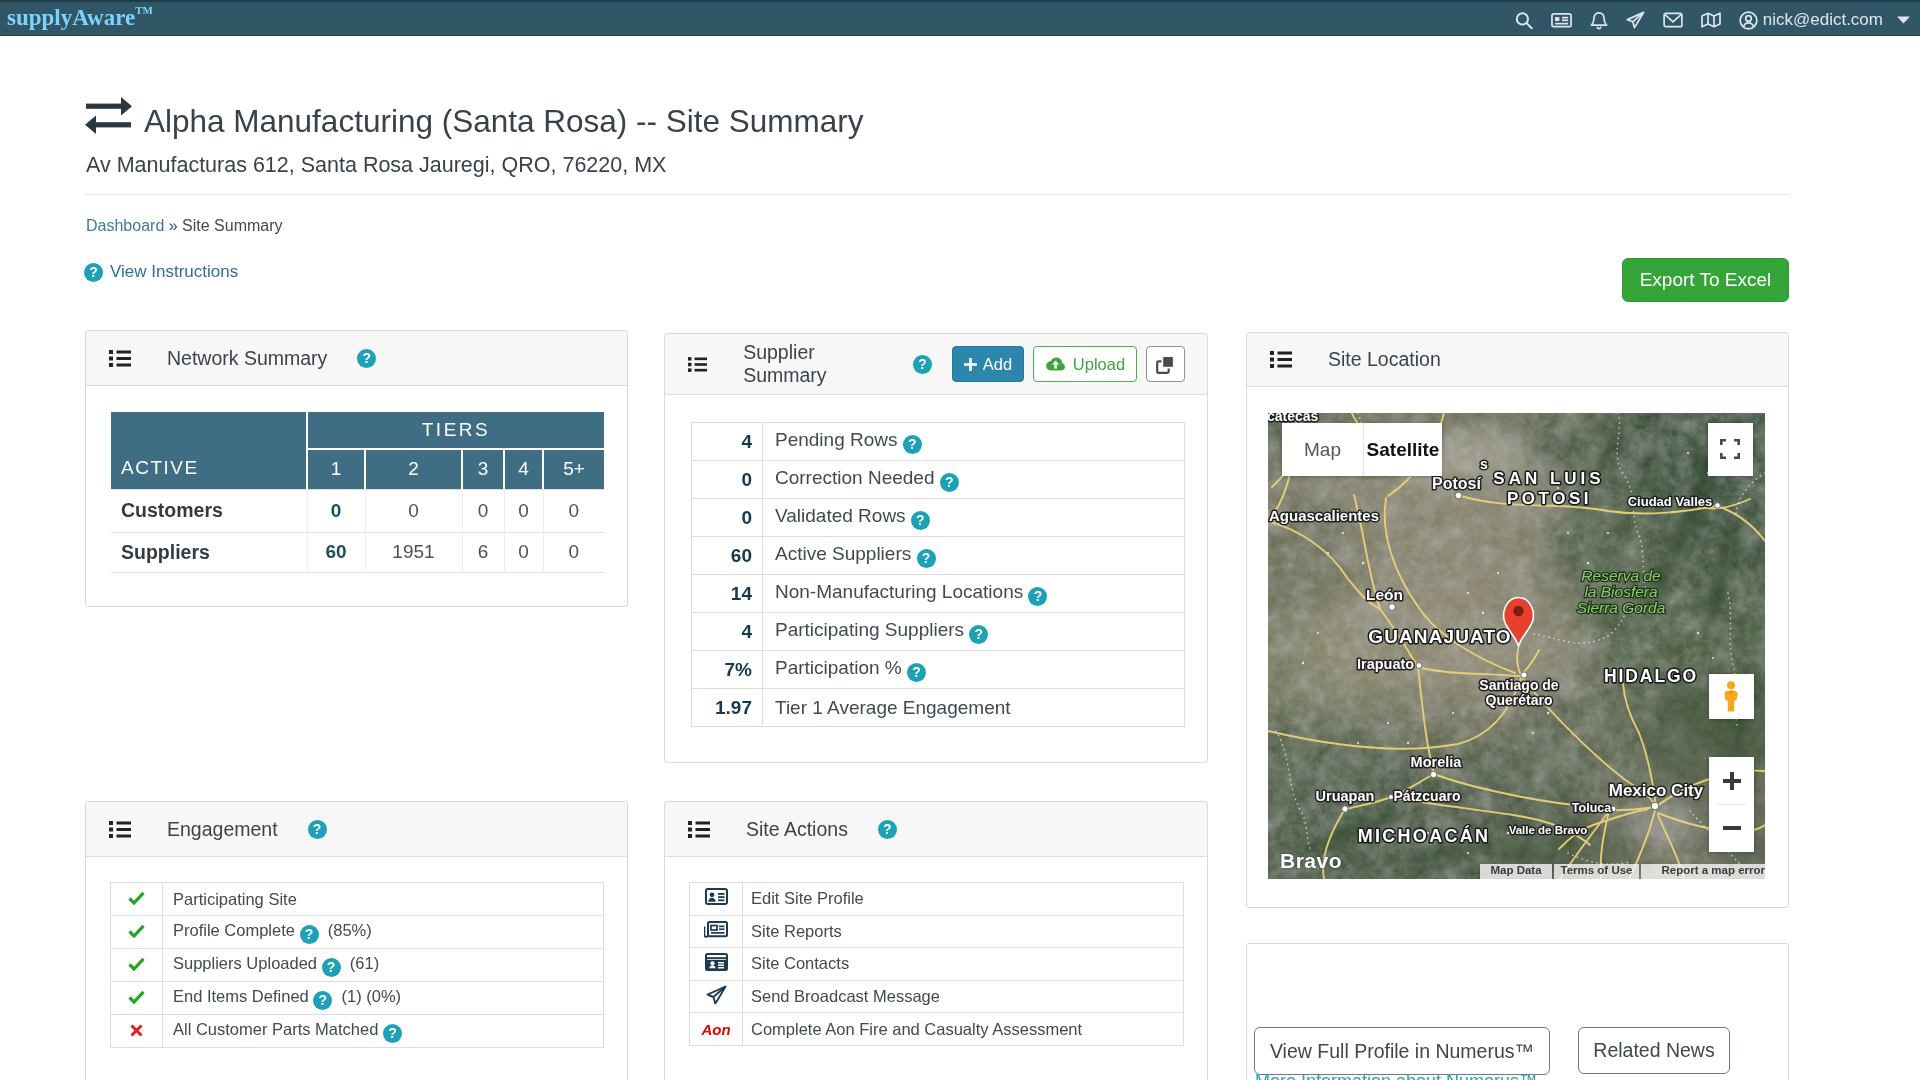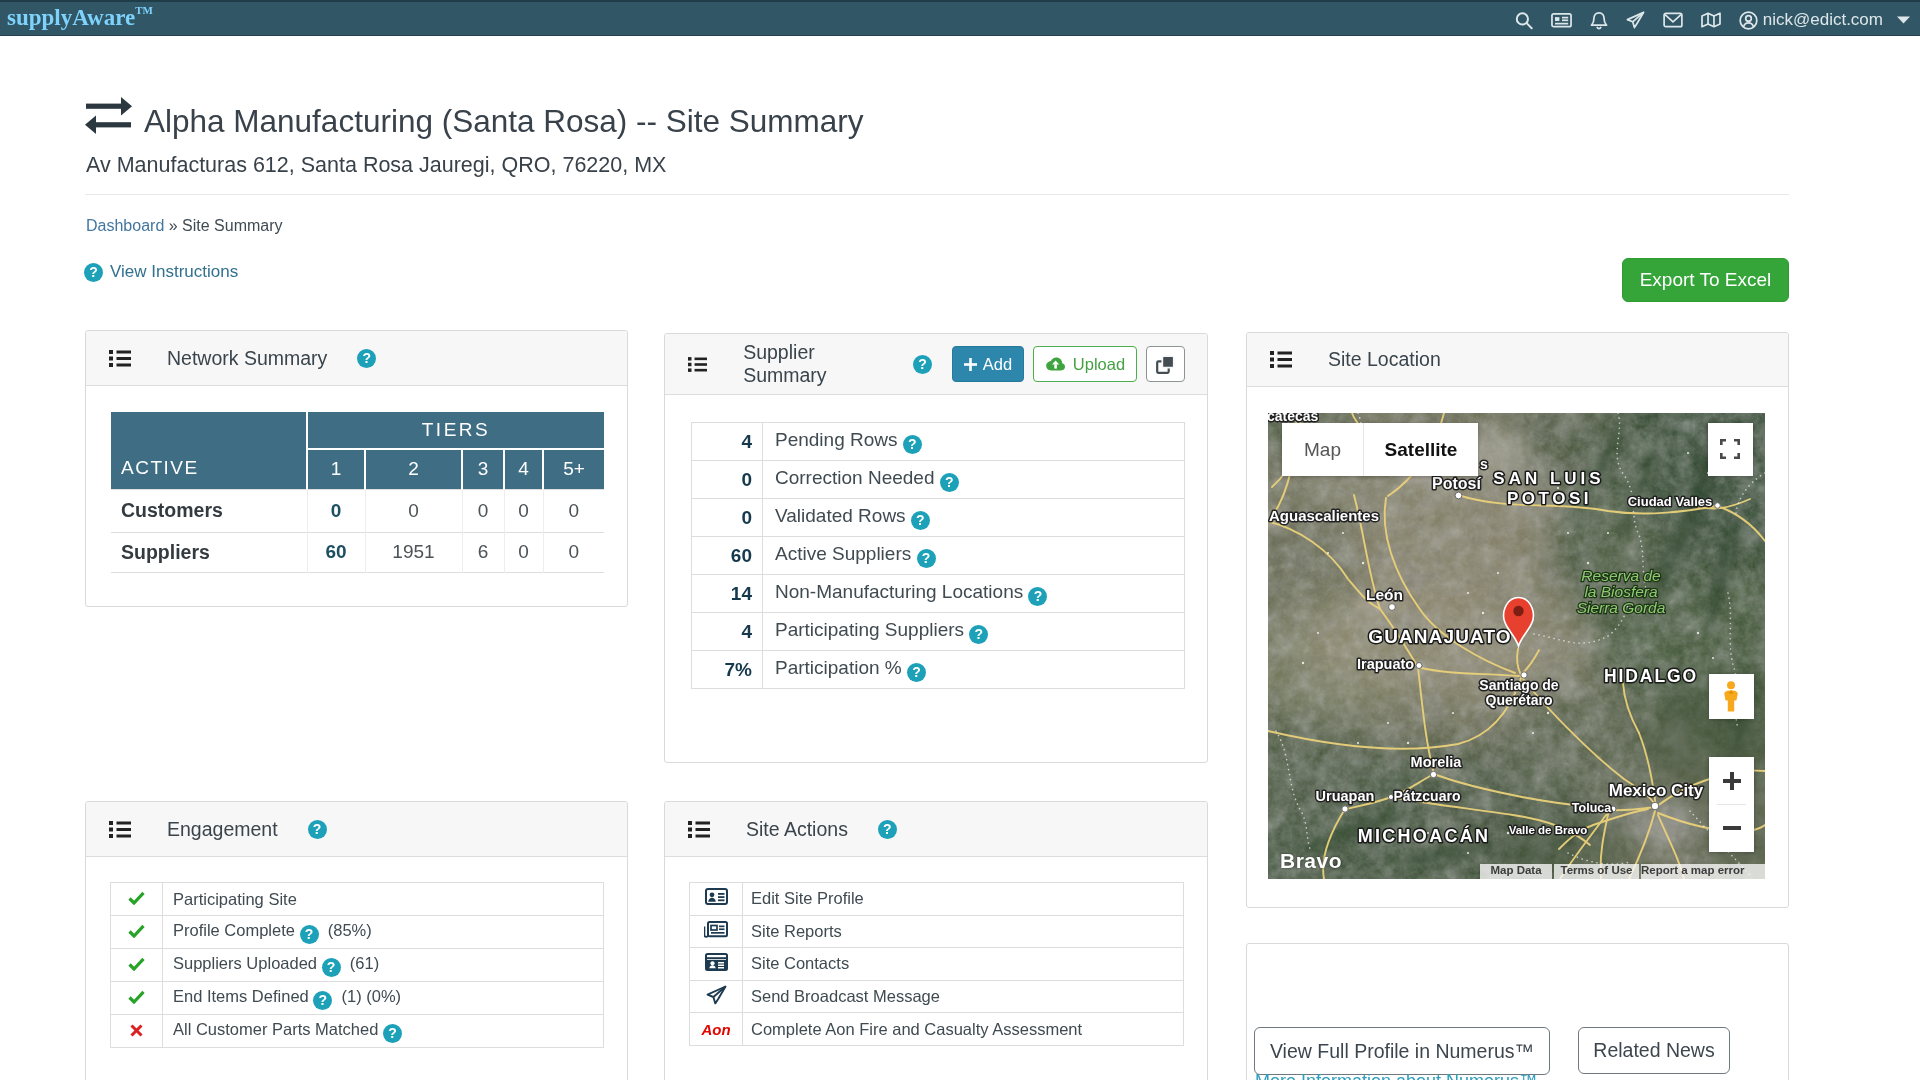--- a/index.html
+++ b/index.html
@@ -309,20 +309,24 @@
           <td class="num">14</td>
           <td class="lbl">Non-Manufacturing Locations <span class="qi">?</span></td>
         </tr>
     <tr>
           <td class="num">4</td>
           <td class="lbl">Participating Suppliers <span class="qi">?</span></td>
         </tr>
     <tr>
           <td class="num">7%</td>
           <td class="lbl">Participation % <span class="qi">?</span></td>
+        </tr>
+    <tr>
+          <td class="num">1.97</td>
+          <td class="lbl">Tier 1 Average Engagement</td>
         </tr>
   </tbody>
     </table>
 </div>
 
 <div class="card" style="left:664px;top:801px;width:544px;height:300px">
   <div class="chead">
     <svg width="22" height="19" viewBox="0 0 22 19" fill="#222">
       <rect x="0" y="1" width="4" height="4"></rect>
         <rect x="0" y="7.5" width="4" height="4"></rect>
@@ -629,21 +633,21 @@
       <text x="353" y="184">la Biosfera</text>
       <text x="353" y="200">Sierra Gorda</text>
     </g>
 
     <g>
       <path d="M250.5,233 C247,222 238,216 236,206.5 C234,196 240,184.5 250.5,184.5 C261,184.5 267,196 265,206.5 C263,216 254,222 250.5,233 Z" fill="#e8402f" stroke="#fff" stroke-width="1.6"></path>
       <circle cx="250.5" cy="198" r="5.2" fill="#7e1d12"></circle>
     </g>
   </svg>
 
-  <div class="gctl" style="left:14px;top:10px;width:196px;height:53px;background:#fff;box-shadow:0 1px 4px rgba(0,0,0,0.3);display:flex">
+  <div class="gctl" style="left:14px;top:10px;width:160px;height:53px;background:#fff;box-shadow:0 1px 4px rgba(0,0,0,0.3);display:flex">
     <div style="width:82px;display:flex;align-items:center;justify-content:center;font-size:19px;color:#565656;border-right:1px solid #e6e6e6">Map</div>
     <div style="flex:1;display:flex;align-items:center;justify-content:center;font-size:19px;color:#111;font-weight:bold">Satellite</div>
   </div>
 
   <div class="gctl" style="left:440px;top:10px;width:45px;height:53px;background:#fff;box-shadow:0 1px 4px rgba(0,0,0,0.3)">
     <svg width="20" height="20" viewBox="0 0 20 20" style="position:absolute;left:12px;top:16px" fill="none" stroke="#4a4a4a" stroke-width="2.6">
           <path d="M1.3,6 L1.3,1.3 L6,1.3"></path>
           <path d="M14,1.3 L18.7,1.3 L18.7,6"></path>
           <path d="M18.7,14 L18.7,18.7 L14,18.7"></path>
           <path d="M6,18.7 L1.3,18.7 L1.3,14"></path>
@@ -667,21 +671,21 @@
     <svg width="18" height="4" viewBox="0 0 18 4" style="position:absolute;left:13.5px;top:69px" fill="#3a3a3a">
           <rect width="18" height="4"></rect>
         </svg>
   </div>
 
   <div class="gctl" style="left:12px;top:436px;color:#fff;font-size:21px;font-weight:bold;letter-spacing:0.5px;text-shadow:0 0 3px rgba(0,0,0,0.6)">Bravo</div>
 
   <div class="gctl" style="right:0;bottom:0;height:15px;display:flex;gap:2px;font-size:11.5px;font-weight:bold;color:#3c3c3c">
     <div style="background:rgba(250,250,250,0.78);width:72px;text-align:center">Map Data</div>
     <div style="background:rgba(250,250,250,0.78);width:85px;text-align:center">Terms of Use</div>
-    <div style="background:rgba(250,250,250,0.78);width:124px;text-align:left">Report a map error</div>
+    <div style="background:rgba(250,250,250,0.78);width:124px;text-align:right">Report a map error</div>
   </div>
   </div>
 </div>
 
 <div class="card" style="left:1246px;top:943px;width:543px;height:200px">
   <div class="mibtn" style="left:7px;top:83px;width:296px;height:48px">View Full Profile in Numerus™</div>
   <div class="mibtn" style="left:331px;top:83px;width:152px;height:47px">Related News</div>
   <div class="milink">More Information about Numerus™</div>
 </div>
 

